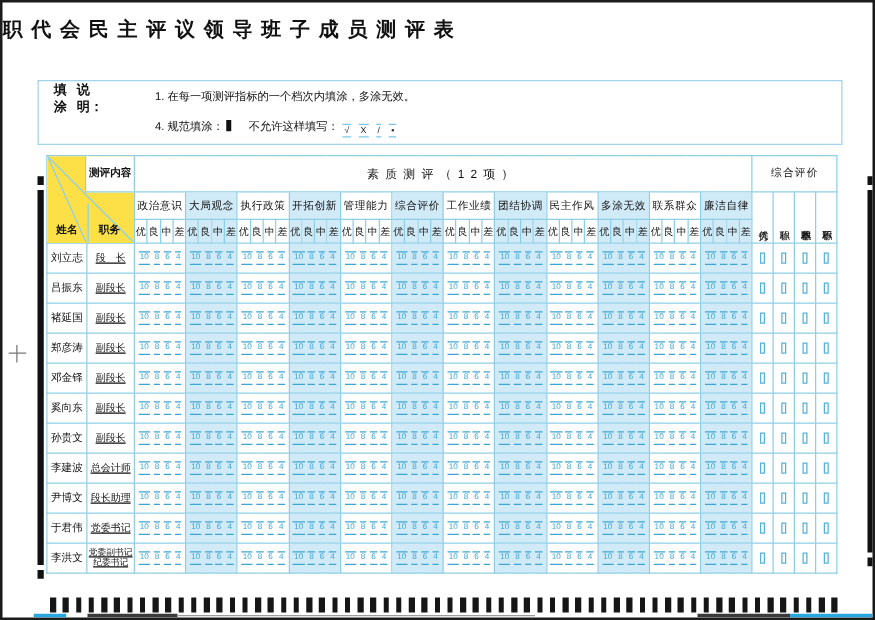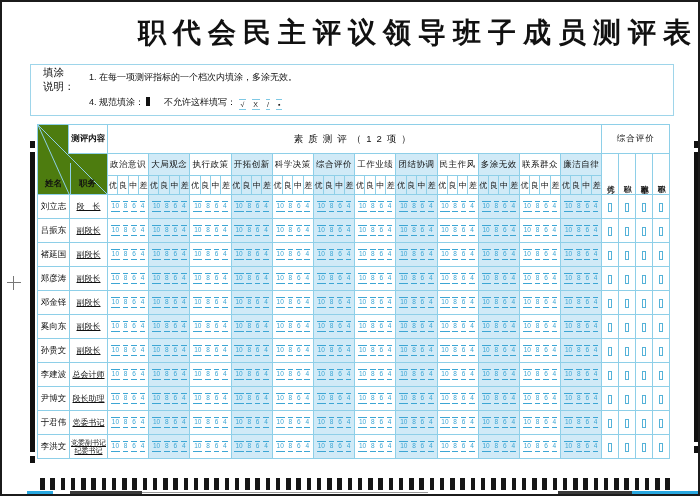--- a/index.html
+++ b/index.html
@@ -3,39 +3,39 @@
 <meta charset="utf-8">
 <style>
   * { margin:0; padding:0; box-sizing:border-box; }
   html,body { background:#e8e8e8; }
   .page {
     position:relative; width:700px; height:496px; background:#fff;
     border:2px solid #1b1b1b; overflow:hidden;
     font-family:"Liberation Sans", sans-serif; color:#111;
   }
   .title {
-    position:absolute; top:12px; left:0; right:0; text-align:right;
-    font-size:28px; font-weight:bold; letter-spacing:7px;
+    position:absolute; top:12px; left:0; right:0; text-align:left;
+    font-size:16px; font-weight:bold; letter-spacing:7px;
     font-family:"Liberation Serif", serif;
   }
   
   .instructions {
     position:absolute; top:62px; left:28px; width:644px; height:52px;
     border:1px solid #9ed5ea; display:flex; background:#fff;
   }
   .instr-label {
-    width:58px; padding-left:12px; display:flex; flex-direction:column;
-    font-weight:normal; font-size:10.5px; line-height:14px;
+    width:58px; padding-left:12px; display:flex; flex-direction:row;
+    justify-content:center; font-weight:bold; font-size:10.5px; line-height:14px;
   }
   .instr-grid {
     flex:1; display:grid; grid-template-columns:1.06fr 1fr;
     grid-template-rows:1fr 1fr; grid-auto-flow:column;
     font-size:9px; align-items:center; padding-right:4px;
   }
-  .instr-item { white-space:nowrap; }
+  .instr-item { white-space:nowrap;margin-left:35px; }
   .fill-demo { display:inline-block; width:4px; height:9px; background:#111; margin:0 14px 0 2px; vertical-align:-1px; }
   .wrong-bubble {
     display:inline-block; color:#222; font-size:7px; line-height:7px;
     border-top:1.5px solid #7ec8e4; border-bottom:1.5px solid #7ec8e4;
     padding:1px 1.5px; margin:0 3px; vertical-align:-2px;
   }
   
   .eval-table {
     position:absolute; top:122px; left:35px; width:632px;
     border-collapse:collapse; table-layout:fixed; background:#fff;
@@ -63,21 +63,21 @@
   .job-td { font-size:8px; line-height:9px;text-decoration:underline; }
   .job-td.two-line { font-size:7px; line-height:8px; }
   .scores { display:flex; justify-content:space-evenly; align-items:center; }
   .bubble {
     display:inline-block; color:#3da6d4; font-size:6.5px; line-height:6.5px;
     border-top:1.2px solid #3da6d4; border-bottom:1.2px solid #3da6d4;
     padding:1px 1px; cursor:pointer;
   }
   .opt-td .rect { display:inline-block; width:4px; height:9px; border:1px solid #55b2d8; cursor:pointer; }
   
-  .corner { position:relative; background:#4d7c0f; }
+  .corner { position:relative; background:#fde047; }
   .corner svg { position:absolute; left:0; top:0; width:100%; height:100%; }
   .corner-top {
     position:absolute; top:0; right:0; width:56%; height:29px;
     border-left:1px solid #8ecfe8; border-bottom:1px solid #8ecfe8;
     background:#fff; display:flex; align-items:center; justify-content:center;
     font-size:8.5px; font-weight:bold;
   }
   .corner-name { position:absolute; bottom:4px; left:7px; font-size:8.5px; font-weight:bold; }
   .corner-job  { position:absolute; bottom:4px; left:41px; font-size:8.5px; font-weight:bold; }
   .corner-divider { position:absolute; left:32px; top:38px; bottom:0; width:1px; background:#8ecfe8; }
@@ -193,21 +193,21 @@
           <i class="corner-divider"></i>
         </th>
         <th class="quality-th" colspan="48">素质测评（12项）</th>
         <th class="overall-th" colspan="4">综合评价</th>
       </tr>
       <tr id="category-row">
           <th class="cat-th" colspan="4">政治意识</th>
           <th class="cat-th hl" colspan="4">大局观念</th>
           <th class="cat-th" colspan="4">执行政策</th>
           <th class="cat-th hl" colspan="4">开拓创新</th>
-          <th class="cat-th" colspan="4">科学决策</th>
+          <th class="cat-th" colspan="4">管理能力</th>
           <th class="cat-th hl" colspan="4">综合评价</th>
           <th class="cat-th" colspan="4">工作业绩</th>
           <th class="cat-th hl" colspan="4">团结协调</th>
           <th class="cat-th" colspan="4">民主作风</th>
           <th class="cat-th hl" colspan="4">多涂无效</th>
           <th class="cat-th" colspan="4">联系群众</th>
           <th class="cat-th hl" colspan="4">廉洁自律</th>
           <th class="vopt-th" rowspan="2"><div class="vopt">优秀</div></th>
           <th class="vopt-th" rowspan="2"><div class="vopt">称职</div></th>
           <th class="vopt-th" rowspan="2"><div class="vopt">基本称职</div></th>

